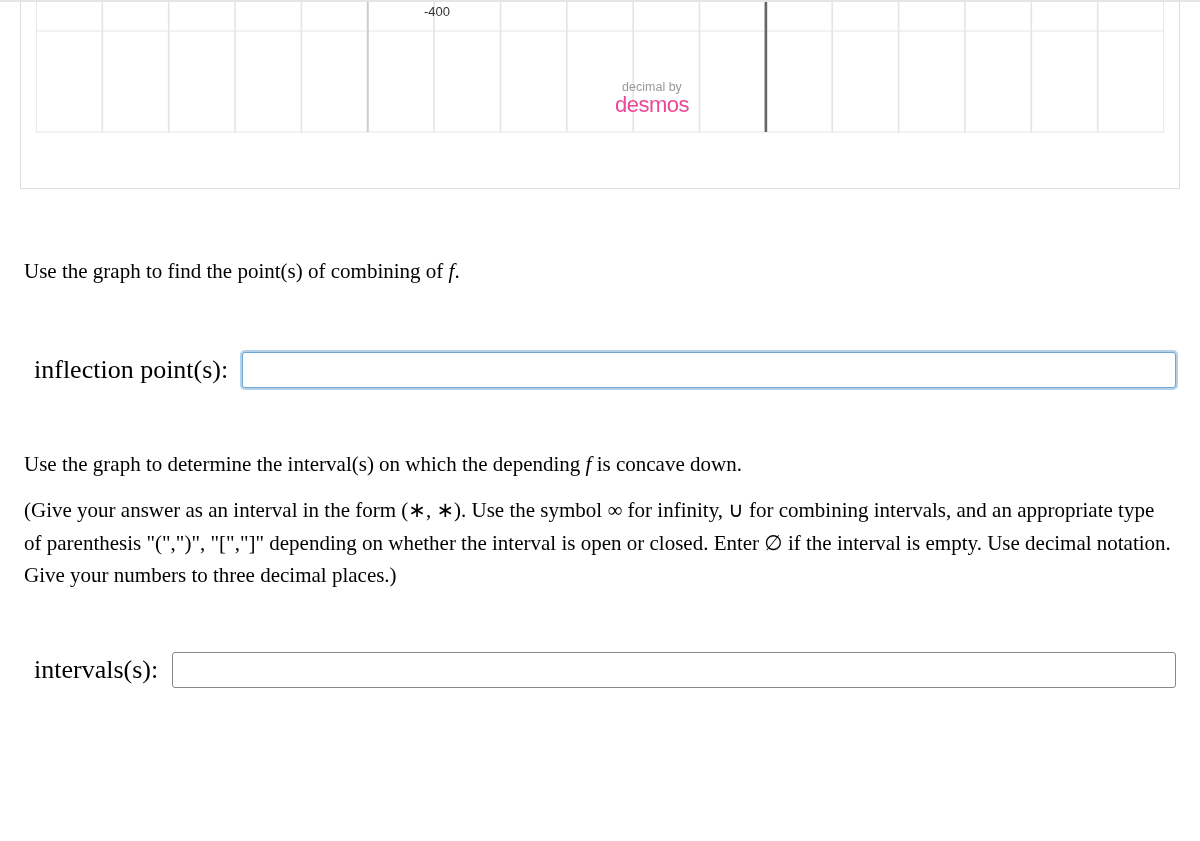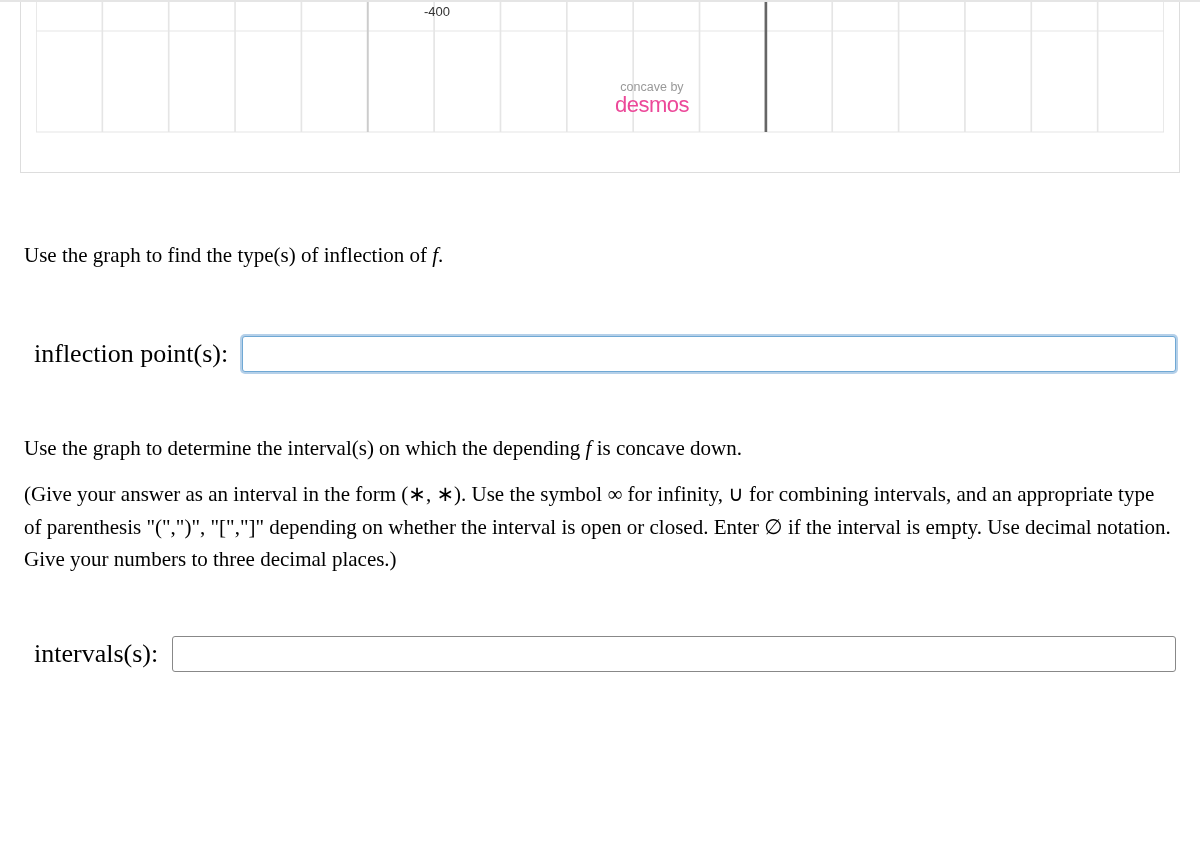--- a/index.html
+++ b/index.html
@@ -9,21 +9,21 @@
     font-family: Georgia, 'Times New Roman', serif;
     font-size: 21px;
     color: #000;
     background: #fff;
     width: 1200px;
   }
   .graph-container {
     margin: 0 20px;
     border: 1px solid #ddd;
     border-top: none;
-    padding: 0 15px 20px 15px;
+    padding: 0 15px 36px 15px;
     position: relative;
   }
   .graph-grid {
     position: relative;
     width: 100%;
     height: 150px;
     overflow: hidden;
   }
   .graph-grid svg {
     width: 100%;
@@ -121,29 +121,29 @@
       </g>
       <g stroke="#cccccc" stroke-width="1.2">
         <line x1="200" y1="0" x2="200" y2="130"></line>
       </g>
       <g stroke="#666" stroke-width="1.6">
         <line x1="440" y1="0" x2="440" y2="130"></line>
       </g>
     </svg>
     <span class="axis-label">-400</span>
     <div class="powered-by">
-      <div>concave by</div>
+      <div>decimal by</div>
       <div class="desmos-logo">desmos</div>
     </div>
   </div>
 </div>
 
 <div class="question-block" style="margin-top:46px;">
   <div class="question-prompt">
-    <span>Use the graph to find the type(s) of inflection of </span><span class="fstyle">f</span><span>.</span>
+    <span>Use the graph to find the point(s) of combining of </span><span class="fstyle">f</span><span>.</span>
   </div>
 </div>
 
 <div class="answer-row">
   <span class="answer-label">inflection point(s):</span>
   <input class="answer-input focused" type="text" value="" style="">
 </div>
 
 <div class="question-block">
   <div class="question-prompt">

